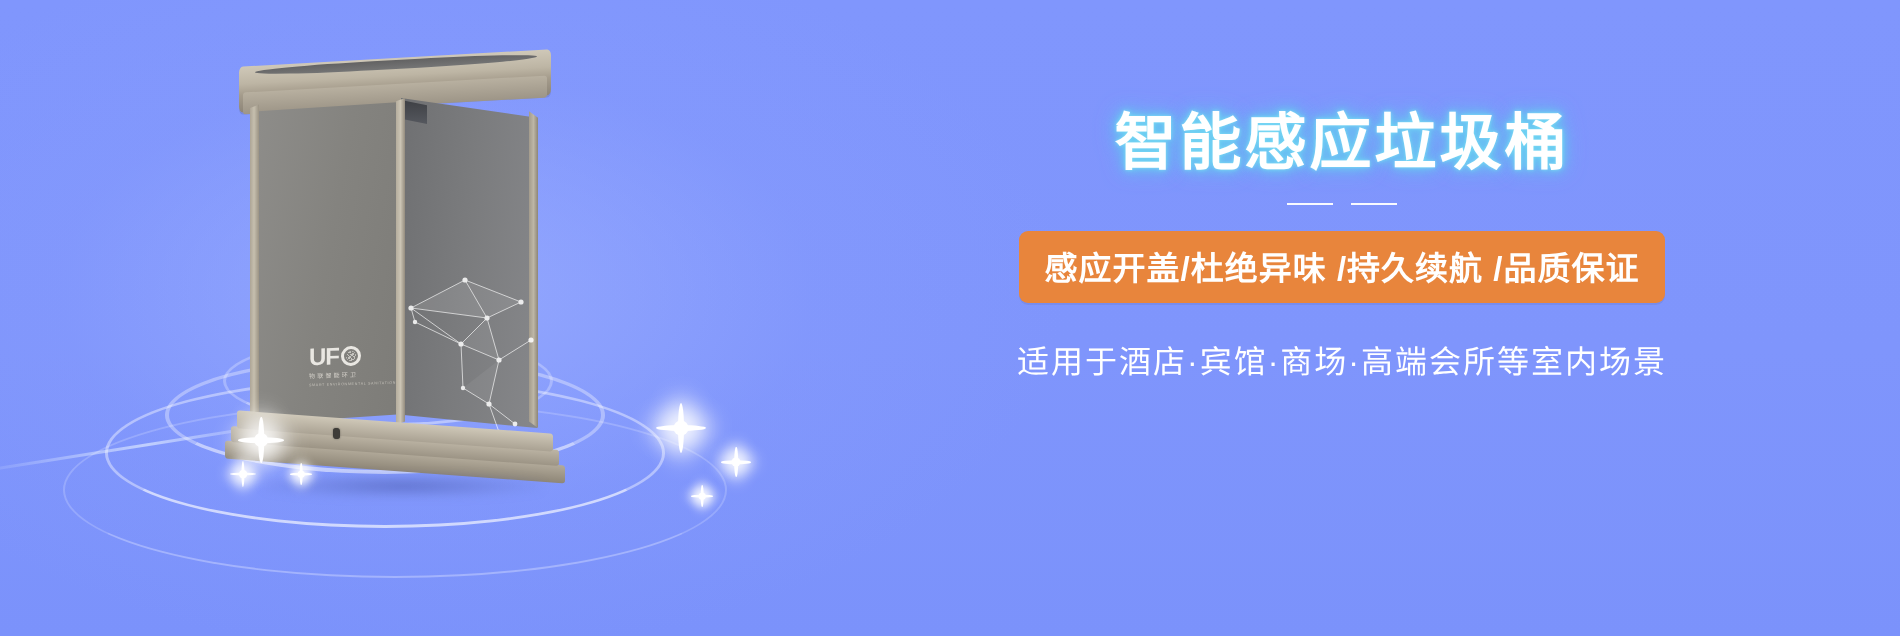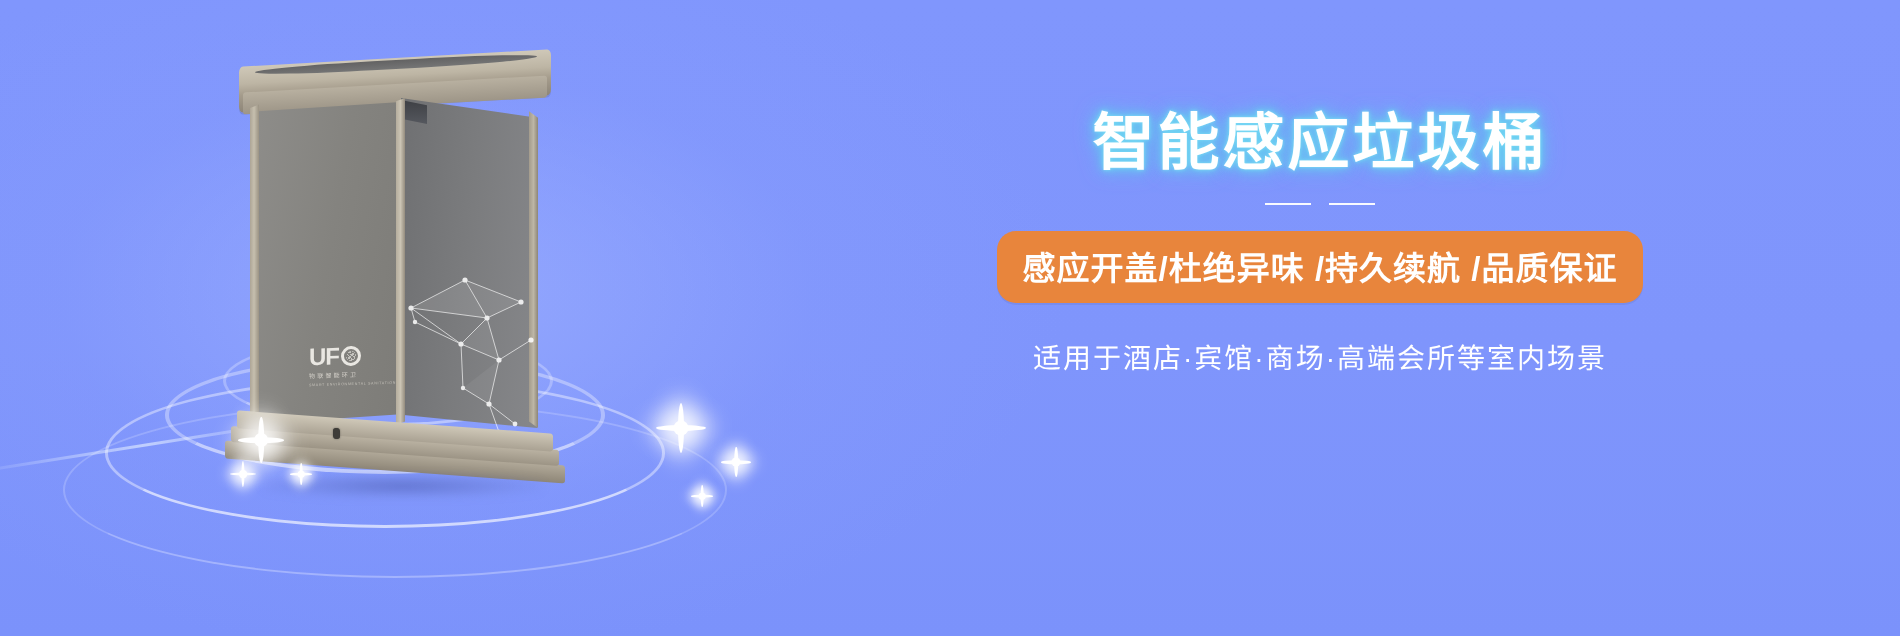--- a/index.html
+++ b/index.html
@@ -198,21 +198,21 @@
   .bin-shadow{
     position:absolute; left:18px; top:424px;
     width:280px; height:24px;
     background:radial-gradient(ellipse at 50% 50%, rgba(58,72,150,.45) 0%, rgba(90,108,190,.18) 55%, rgba(127,149,252,0) 80%);
     filter:blur(4px);
   }
 
   
   .copy{
     position:absolute;
-    left:880px; top:108px;
+    left:902px; top:108px;
     width:880px;
     text-align:center;
   }
 
   .headline{
     font-size:62px;
     font-weight:bold;
     color:#ffffff;
     letter-spacing:3px;
     line-height:1.12;
@@ -246,29 +246,29 @@
 
   .feature-bar{
     margin:26px auto 0;
     display:inline-block;
     background:#e8853c;
     color:#ffffff;
     font-size:33px;
     font-weight:bold;
     letter-spacing:1px;
     padding:11px 26px 13px;
-    border-radius:19px;
+    border-radius:9px;
     white-space:nowrap;
     box-shadow:0 2px 0 rgba(0,0,0,.06);
   }
 
   .scenes{
     margin-top:33px;
     color:#ffffff;
-    font-size:28px;
+    font-size:32px;
     letter-spacing:2px;
     white-space:nowrap;
   }
 </style>
 </head>
 <body>
 
 <div class="banner">
 
   <div class="bg-grad"></div>

